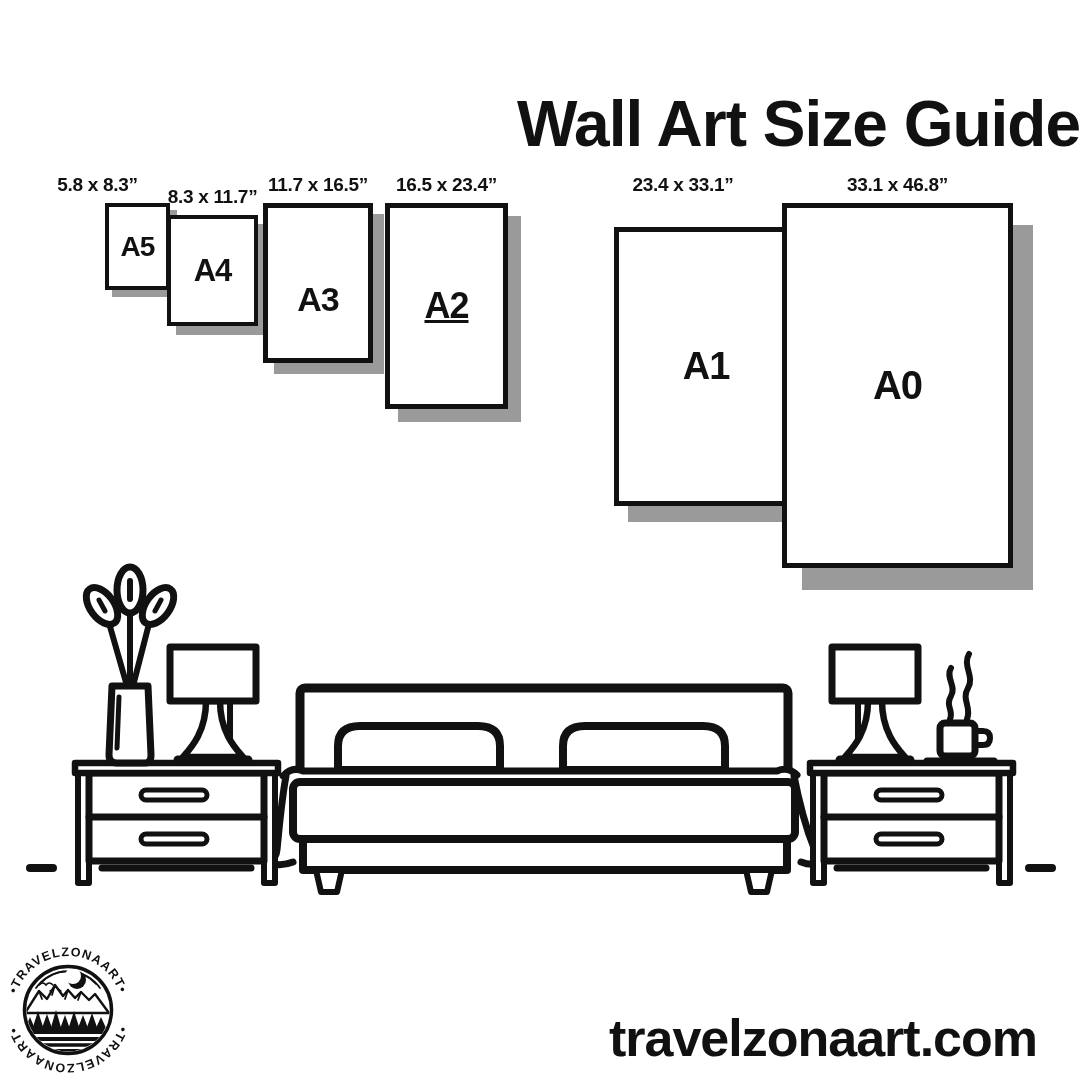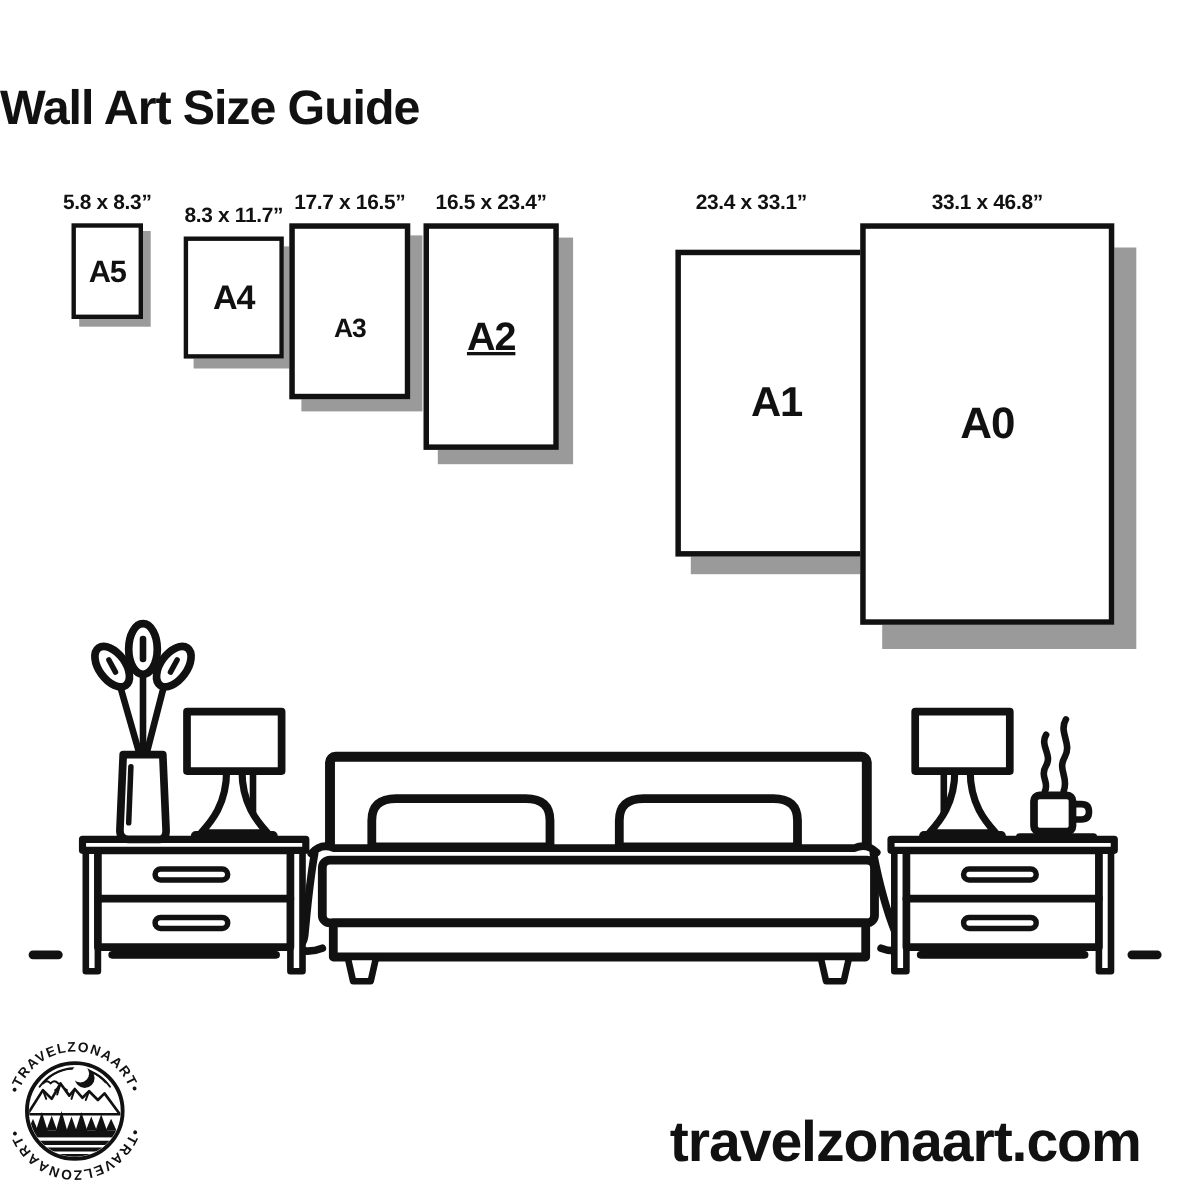--- a/index.html
+++ b/index.html
@@ -1,19 +1,19 @@
 <!DOCTYPE html>
 <html><head>
 <meta charset="utf-8">
 <style>
   html,body{margin:0;padding:0;background:#fff;}
   .page{position:relative;width:1080px;height:1080px;background:#fff;overflow:hidden;
         font-family:"Liberation Sans", sans-serif;color:#111;}
-  .title{position:absolute;top:46px;left:0;width:100%;text-align:left;
-         font-size:44px;font-weight:bold;letter-spacing:-1px;line-height:1.1;}
+  .title{position:absolute;top:46px;left:0;width:100%;text-align:right;
+         font-size:64px;font-weight:bold;letter-spacing:-1px;line-height:1.1;}
   .frame-wrap{position:absolute;top:203px;}
   .frame{width:100%;height:100%;border-style:solid;border-color:#111;background:#fff;
          box-sizing:border-box;display:flex;align-items:center;justify-content:center;}
   .dim{position:absolute;bottom:calc(100% + 7px);left:50%;transform:translateX(-50%);
        white-space:nowrap;font-weight:bold;font-size:19px;letter-spacing:-0.3px;}
   .fname{font-weight:bold;letter-spacing:-1px;}
   .website{position:absolute;top:1012px;left:563px;width:520px;text-align:center;
            font-size:52px;font-weight:bold;letter-spacing:-1px;line-height:1;}
   svg{display:block;}
   .scene{position:absolute;left:0;top:560px;}
@@ -23,36 +23,36 @@
 </style>
 </head>
 <body>
 
 <div class="page">
 
   <h1 class="title">Wall Art Size Guide</h1>
 
   <div class="frame-wrap" style="left:65px;width:65px;height:87px;border-radius:10px;">
     <div class="dim">5.8 x 8.3”</div>
-    <div class="frame" style="border-width:4px;box-shadow:7px 7px 0 #9a9a9a;">
+    <div class="frame" style="border-width:4px;box-shadow:7px 7px 0 #9a9a9a;margin-left:40px;">
       <span class="fname" style="font-size:28px;">A5</span>
     </div>
   </div>
 
   <div class="frame-wrap" style="left:167px;width:91px;height:111px;margin-top:12px;">
     <div class="dim">8.3 x 11.7”</div>
     <div class="frame" style="border-width:4px;box-shadow:9px 9px 0 #9a9a9a;">
       <span class="fname" style="font-size:31px;">A4</span>
     </div>
   </div>
 
   <div class="frame-wrap" style="left:263px;width:110px;height:160px;">
-    <div class="dim">17.7 x 16.5”</div>
+    <div class="dim">11.7 x 16.5”</div>
     <div class="frame" style="border-width:5px;box-shadow:11px 11px 0 #9a9a9a;">
-      <span class="fname" style="font-size:24px;margin-top:32px;">A3</span>
+      <span class="fname" style="font-size:34px;margin-top:32px;">A3</span>
     </div>
   </div>
 
   <div class="frame-wrap" style="left:385px;width:123px;height:206px;text-decoration:underline;">
     <div class="dim">16.5 x 23.4”</div>
     <div class="frame" style="border-width:5px;box-shadow:13px 13px 0 #9a9a9a;">
       <span class="fname" style="font-size:36px;">A2</span>
     </div>
   </div>
 

